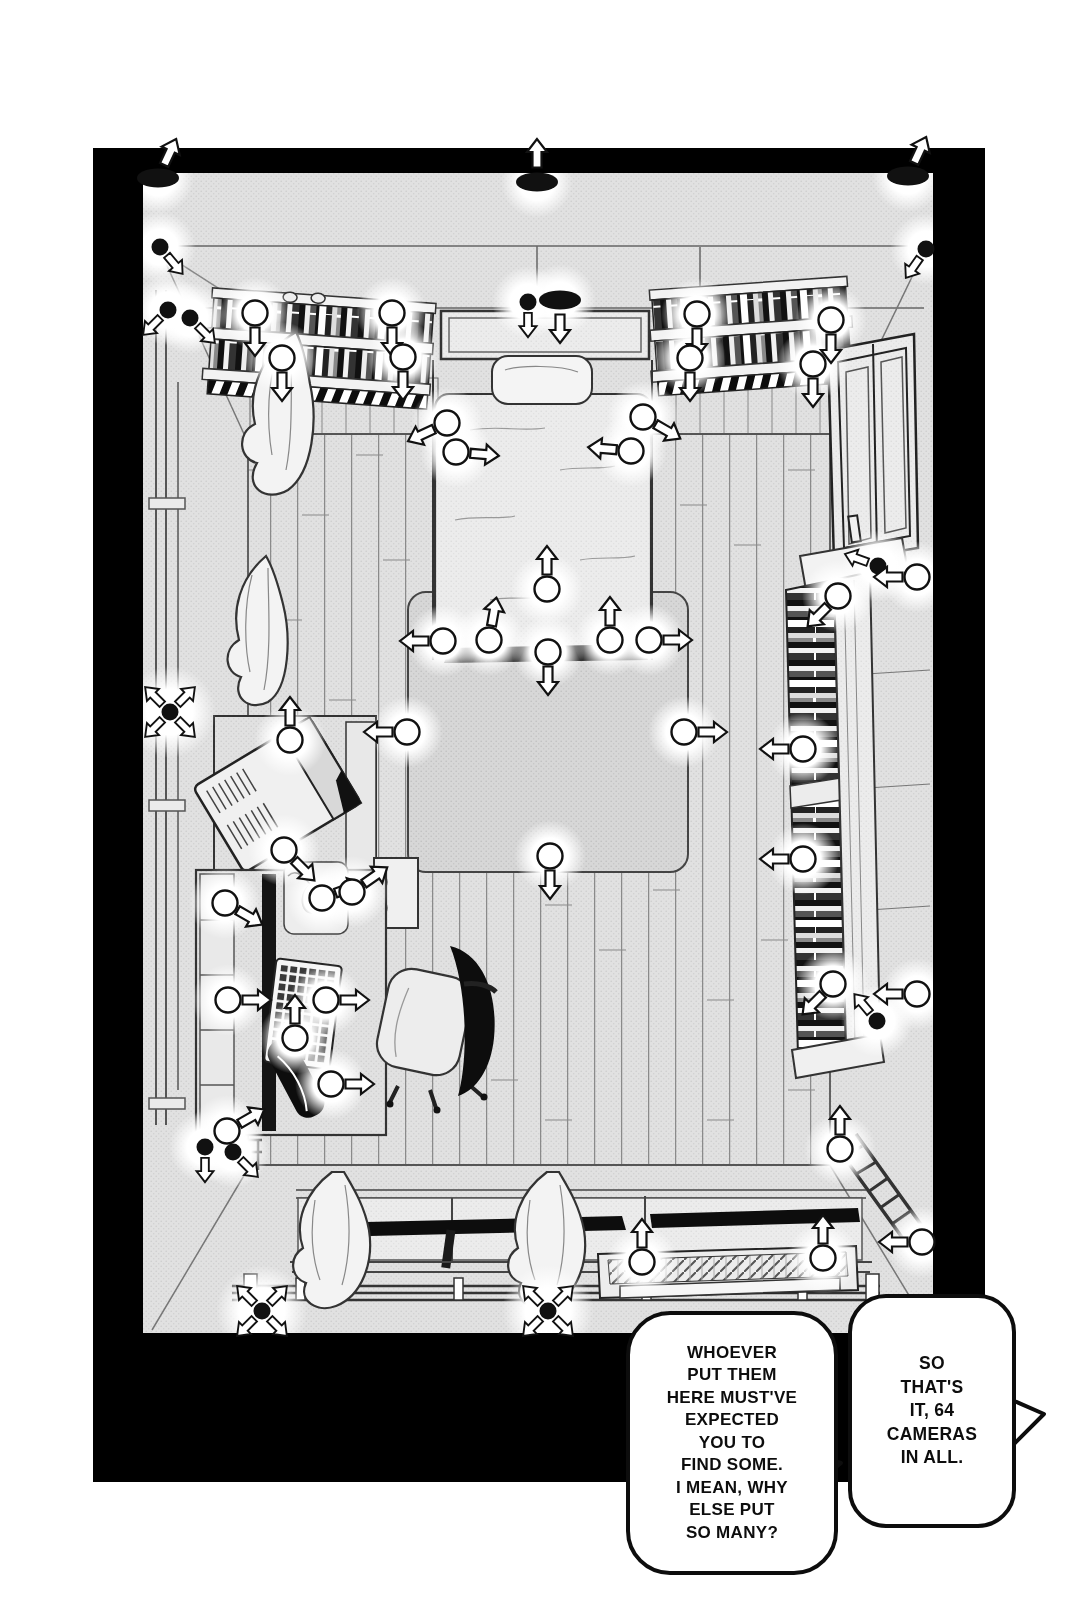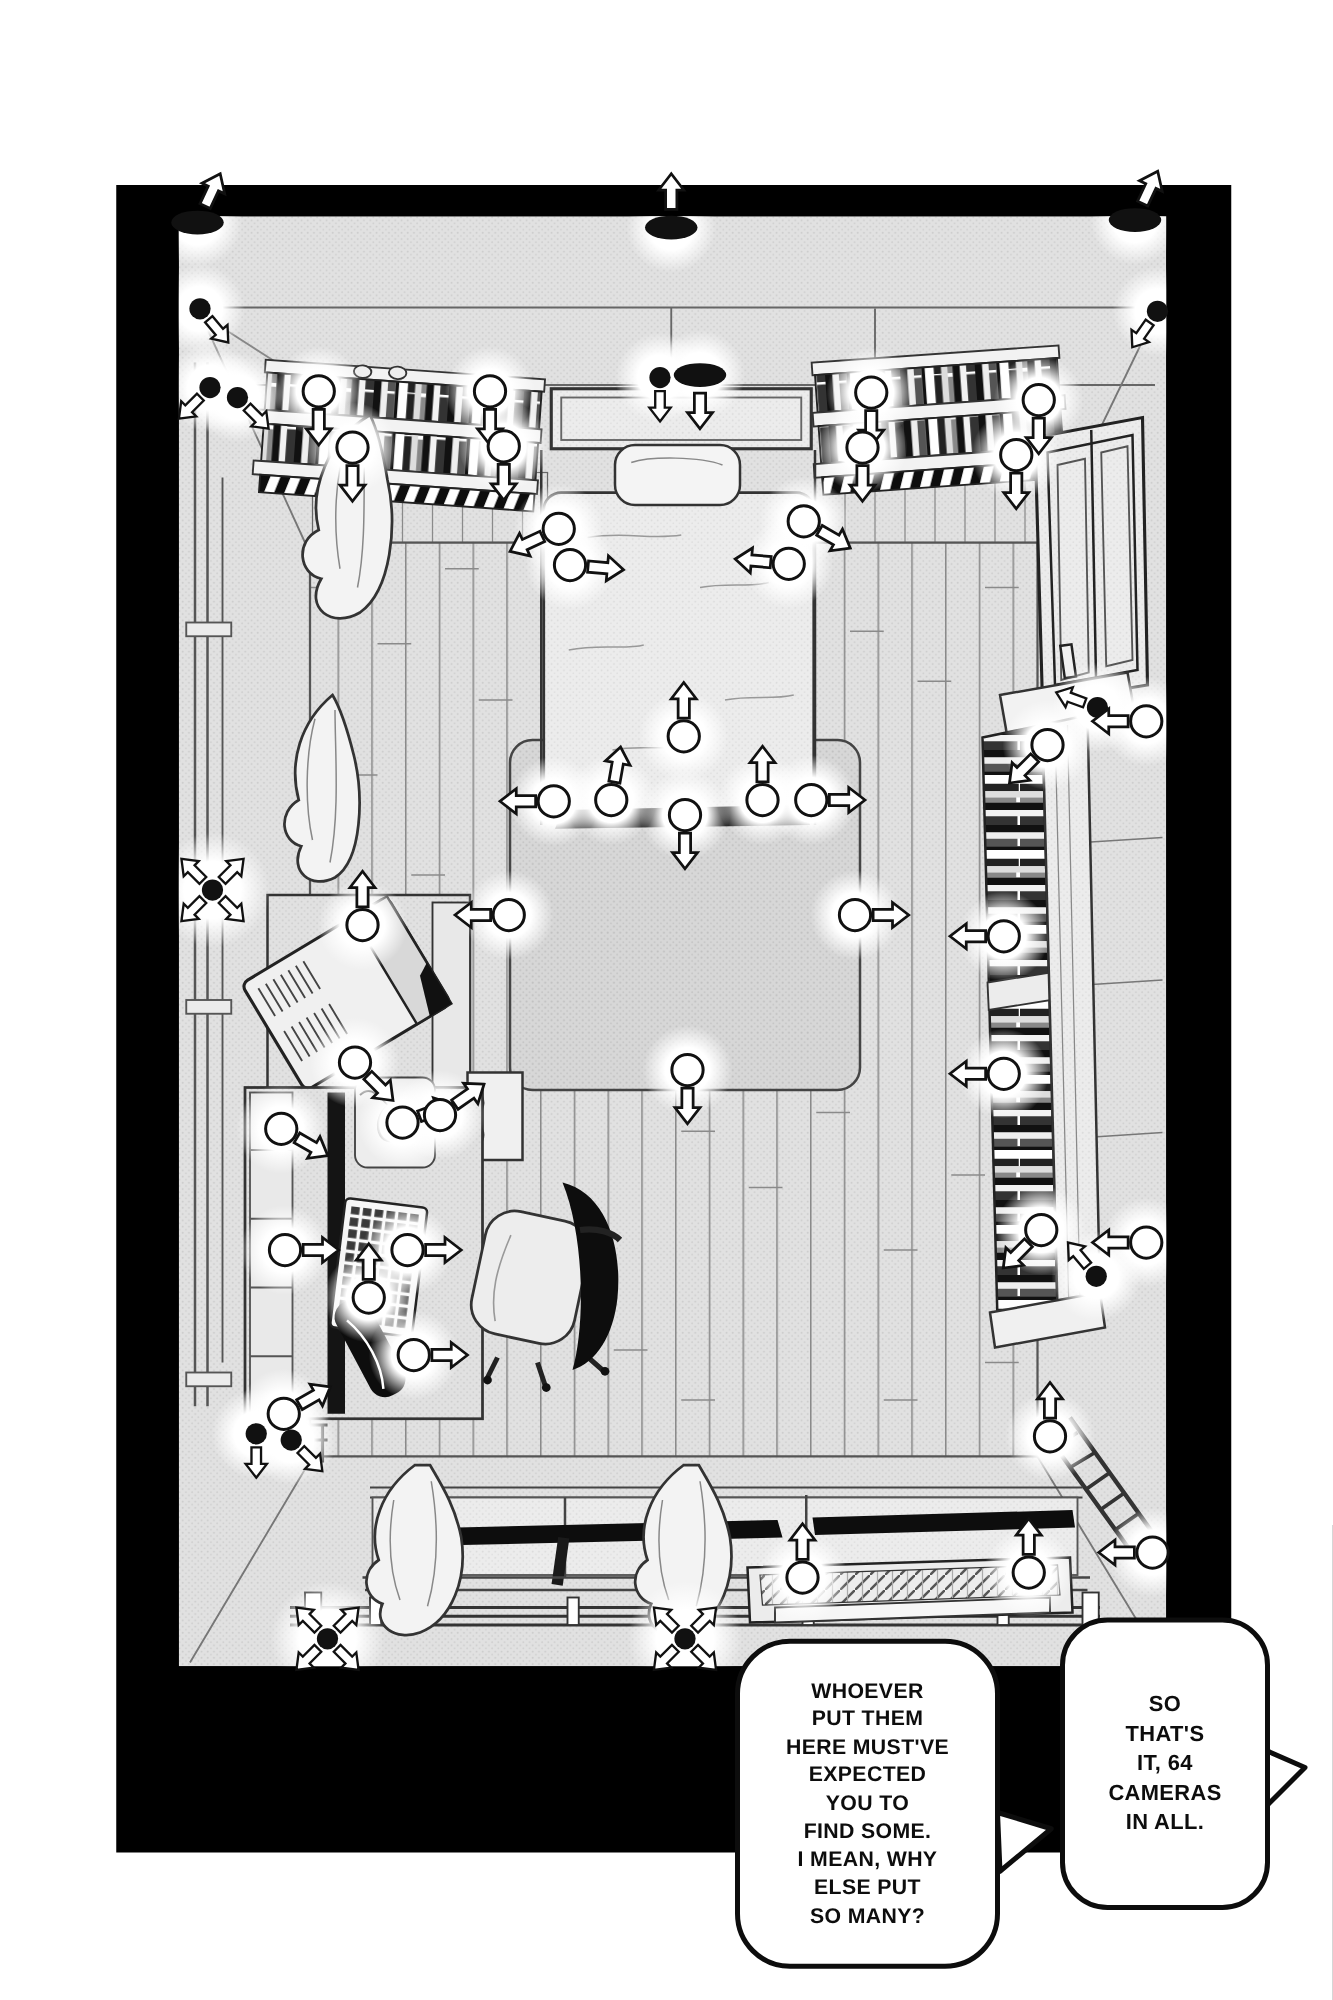--- a/index.html
+++ b/index.html
@@ -3,21 +3,21 @@
 <meta charset="utf-8">
 <style>
   html,body{margin:0;padding:0;background:#fff;}
   .page{position:relative;width:1066px;height:1600px;background:#ffffff;overflow:hidden;
         font-family:"Liberation Sans",sans-serif;}
   .art{position:absolute;left:0;top:0;}
   .bubble{position:absolute;background:#fff;border:4px solid #0d0d0d;
           display:flex;align-items:center;justify-content:center;text-align:center;
           color:#0d0d0d;font-weight:bold;white-space:pre-line;letter-spacing:.3px;
           box-sizing:border-box;}
-  .bubble-left{left:588px;top:1311px;width:212px;height:264px;border-radius:44px;
+  .bubble-left{left:626px;top:1311px;width:212px;height:264px;border-radius:44px;
                font-size:17px;line-height:1.32;padding:12px 14px;}
   .bubble-right{left:848px;top:1294px;width:168px;height:234px;border-radius:38px;
                 font-size:17.5px;line-height:1.34;padding:12px 10px;}
 </style>
 </head>
 <body>
 
 <div class="page">
 
 <svg class="art" width="1066" height="1600" viewBox="0 0 1066 1600">

